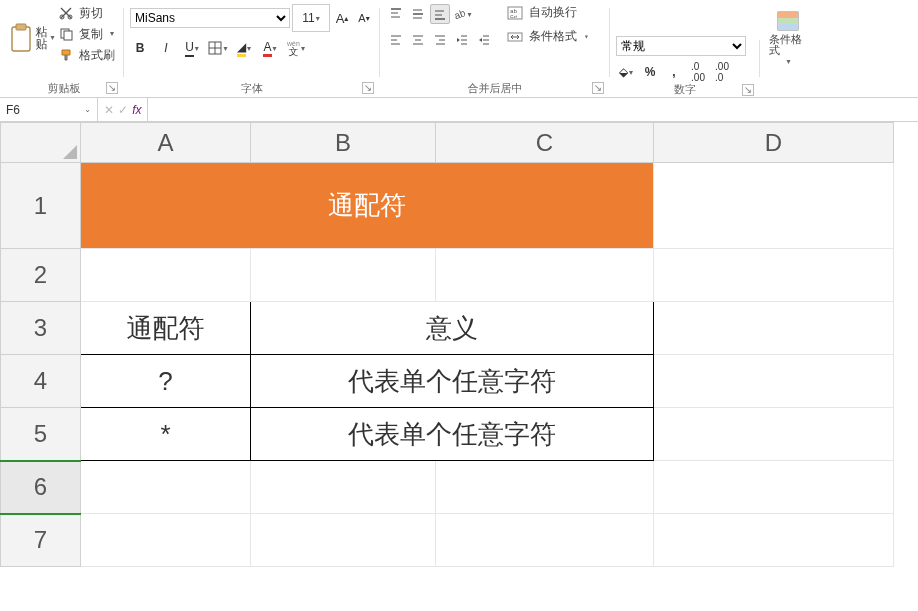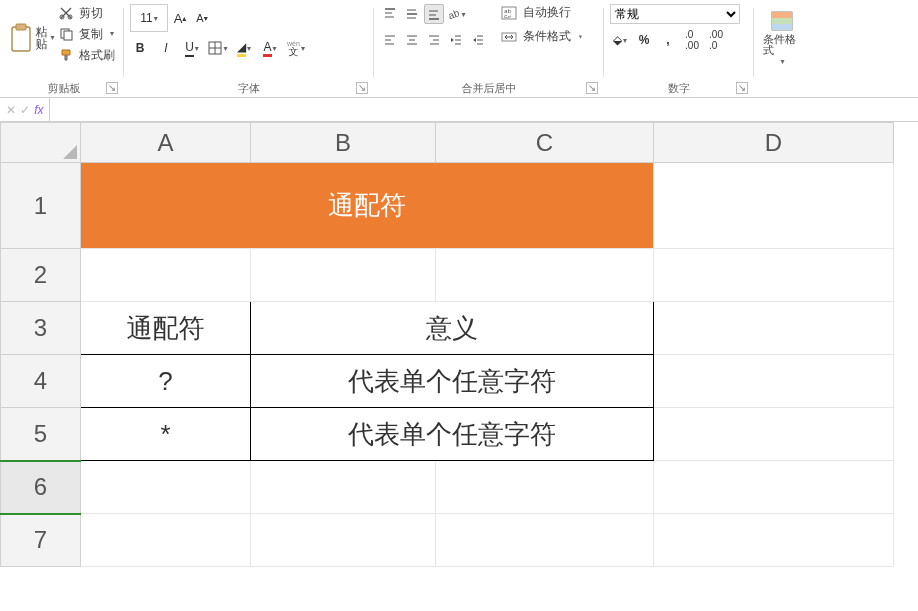--- a/index.html
+++ b/index.html
@@ -291,20 +291,23 @@
     </div>
     <div class="group-label">
       <span>剪贴板</span>
       <span class="launcher">↘</span>
     </div>
   </div>
 
   <div class="group" style="min-width:250px;">
     <div class="group-body vcol" style="gap:6px;">
       <div class="hrow">
+        <select class="font-name">
+          <option>MiSans</option>
+        </select>
         <div class="font-size-box">
           <span>11</span>
           <span class="caret">▾</span>
         </div>
         <span class="square" style="font-size:13px;">A<sup style="font-size:8px;">▴</sup></span>
         <span class="square" style="font-size:11px;">A<sup style="font-size:8px;">▾</sup></span>
       </div>
       <div class="hrow" style="gap:6px;">
         <span class="square" style="font-weight:bold;">B</span>
         <span class="square" style="font-style:italic;">I</span>
@@ -437,21 +440,21 @@
           <span class="caret">▾</span>
         </div>
       </div>
     </div>
     <div class="group-label">
       <span>合并后居中</span>
       <span class="launcher">↘</span>
     </div>
   </div>
 
-  <div class="group" style="min-width:150px;">
+  <div class="group" style="min-width:150px;margin-top:32px;">
     <div class="group-body vcol" style="gap:6px;">
       <select class="numfmt-select">
         <option>常规</option>
       </select>
       <div class="hrow" style="gap:4px;">
         <span class="square">
             <span style="font-size:12px;">⬙</span>
             <span class="caret">▾</span>
           </span>
         <span class="square" style="font-weight:bold;">%</span>
@@ -484,24 +487,28 @@
         <span>条件格式</span>
         <span class="caret">▾</span>
       </div>
     </div>
     <div class="group-label"></div>
   </div>
 
 </div>
 
 <div class="fbar">
+  <div class="name-box">
+    <span>F6</span>
+    <span class="caret">⌄</span>
+  </div>
   <div class="fx-btns">
     <span style="color:#bbb;">✕</span>
     <span style="color:#bbb;">✓</span>
-    <span style="font-style:italic;color:#8b5cf6;">fx</span>
+    <span style="font-style:italic;color:#701a75;">fx</span>
   </div>
   <div class="fx-input">
     <span></span>
   </div>
 </div>
 
 <div class="grid-wrap">
   <table class="sheet">
     <colgroup>
       <col style="width:80px">

